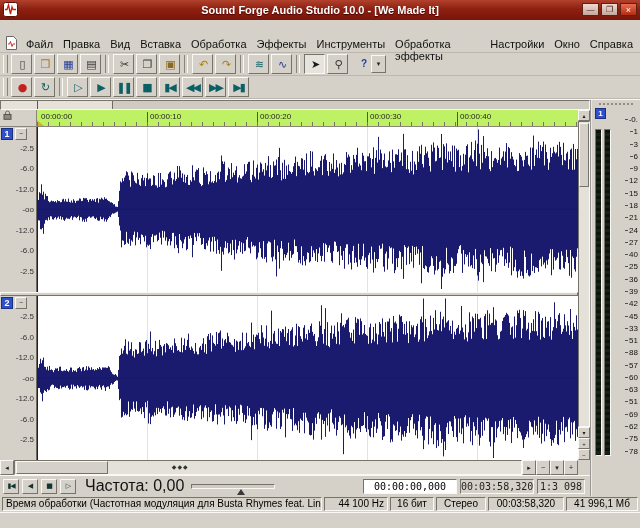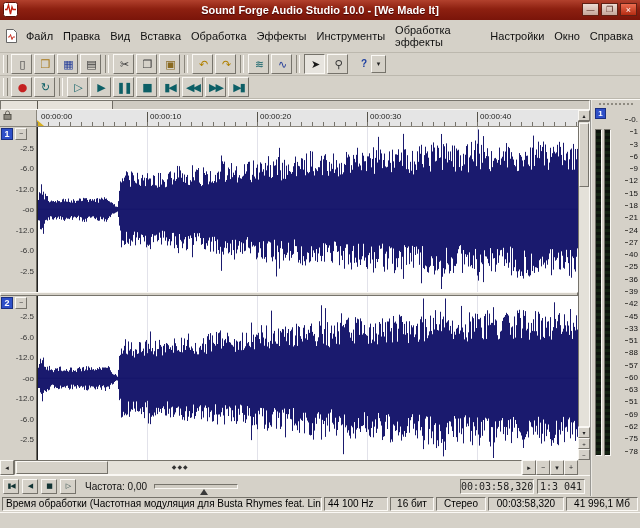--- a/index.html
+++ b/index.html
@@ -9,21 +9,21 @@
 
   
   .titlebar{height:20px;position:relative;background:linear-gradient(#b2412d,#8d2010 45%,#7a150a);display:flex;align-items:center;flex:0 0 20px;}
   .app-icon{position:absolute;left:3px;top:2px;width:15px;height:15px;}
   .title{width:100%;text-align:center;color:#fff;font-size:11px;font-weight:bold;line-height:20px;text-shadow:0 1px 1px #400;}
   .winbtns{position:absolute;right:3px;top:3px;display:flex;}
   .wbtn{width:17px;height:13px;margin-left:2px;font-size:8px;display:flex;align-items:center;justify-content:center;background:linear-gradient(#ecdcd4,#c6a69a);border:1px solid #5f2014;color:#401008;cursor:default;}
   .wbtn.close{background:linear-gradient(#ec6c50,#b42c12);color:#fff;font-size:9px;}
 
   
-  .menubar{height:19px;flex:0 0 19px;display:flex;align-items:center;padding:16px 2px;border-bottom:1px solid #bcb8ae;}
+  .menubar{height:19px;flex:0 0 19px;display:flex;align-items:flex-start;padding:16px 2px;border-bottom:1px solid #bcb8ae;}
   .doc-icon{width:14px;height:14px;margin:0 3px;}
   .menu-item{font-size:11px;color:#111;padding:2px 5px;}
 
   
   .toolbar{height:23px;flex:0 0 23px;display:flex;align-items:center;padding:0 1px;border-bottom:1px solid #bcb8ae;}
   .grip{width:5px;height:18px;margin:0 2px;border-left:1px solid #faf8f4;border-right:1px solid #8a867c;}
   .tbtn{width:21px;height:20px;display:flex;align-items:center;justify-content:center;font-family:"DejaVu Sans",sans-serif;font-size:11px;letter-spacing:-2px;overflow:hidden;border:1px solid;border-color:#faf8f4 #76736b #76736b #faf8f4;background:#d5d1c8;margin:0 1px;}
   .tbtn.pressed{border-color:#76736b #faf8f4 #faf8f4 #76736b;background:#e7e4de;}
   .tsep{width:4px;height:18px;margin:0 3px;border-left:1px solid #8a867c;border-right:1px solid #faf8f4;background:none;}
   .help-combo{height:19px;margin-left:8px;display:flex;align-items:center;}
@@ -34,21 +34,21 @@
   
   .workspace{flex:1 1 auto;display:flex;border-top:1px solid #faf8f4;min-height:0;}
   .main-col{width:590px;display:flex;flex-direction:column;position:relative;min-width:0;}
   .overview{height:10px;flex:0 0 10px;margin:0;background:#cfcbc2;border:1px solid;border-color:#76736b #faf8f4 #faf8f4 #76736b;position:relative;}
   .view-region{position:absolute;left:0;top:0;bottom:0;width:19%;background:#e6e2da;border-right:1px solid #6e6a62;}
   .ov-cursor{position:absolute;left:36px;top:0;bottom:0;width:1px;background:#5a564e;}
 
   .ruler-row{height:17px;flex:0 0 17px;display:flex;margin-right:12px;}
   .gutter-head{width:36px;position:relative;border-bottom:1px solid #8a867c;}
   .lock{position:absolute;left:3px;bottom:2px;}
-  .ruler{flex:1;position:relative;background:#e5e5e5;border-bottom:1px solid #8a867c;border-left:1px solid #8a867c;overflow:hidden;}
+  .ruler{flex:1;position:relative;background:#bef264;border-bottom:1px solid #8a867c;border-left:1px solid #8a867c;overflow:hidden;}
   .ruler::after{content:"";position:absolute;left:0;right:0;bottom:0;height:4px;background:repeating-linear-gradient(90deg,#76736b 0 1px,transparent 1px 11px);}
   .rlabel{position:absolute;top:2px;height:14px;font-size:8px;color:#222;padding-left:2px;border-left:1px solid #55524a;white-space:nowrap;}
   .rlabel[data-tick="0"]{border-left:none;}
   .playhead-flag{position:absolute;left:0;bottom:0;width:0;height:0;border-bottom:6px solid #d8b020;border-right:7px solid transparent;}
 
   .channel{flex:1 1 0;display:flex;margin-right:12px;position:relative;min-height:0;}
   .gutter{width:36px;position:relative;background:#d5d1c8;}
   .ch-num{position:absolute;top:1px;left:1px;width:12px;height:12px;background:#2f50c8;border:1px solid #1b2f80;color:#fff;font-size:9px;font-weight:bold;display:flex;align-items:center;justify-content:center;}
   .ch-min{position:absolute;top:1px;left:15px;width:12px;height:12px;font-size:7px;line-height:10px;text-align:center;color:#333;border:1px solid;border-color:#faf8f4 #76736b #76736b #faf8f4;background:#d5d1c8;}
   .dblabel{position:absolute;right:2px;transform:translateY(-50%);font-size:8px;color:#333;white-space:nowrap;}
@@ -59,21 +59,21 @@
 
   .hscroll-row{height:15px;flex:0 0 15px;display:flex;}
   .sbtn{width:14px;display:flex;align-items:center;justify-content:center;font-size:7px;color:#222;border:1px solid;border-color:#faf8f4 #76736b #76736b #faf8f4;background:#d5d1c8;}
   .htrack{flex:1;position:relative;background:#e4e1d9;border:1px solid;border-color:#76736b #faf8f4 #faf8f4 #76736b;}
   .hthumb{position:absolute;left:1px;top:0;bottom:0;width:92px;border:1px solid;border-color:#faf8f4 #76736b #76736b #faf8f4;background:#d5d1c8;}
   .diamonds{position:absolute;left:31%;top:2px;font-size:6px;letter-spacing:1px;color:#333;font-family:"DejaVu Sans",sans-serif;}
   .hcorner{width:12px;background:#d5d1c8;}
 
   .bottom-row{height:21px;flex:0 0 21px;display:flex;align-items:center;gap:3px;padding:0 3px;border-top:1px solid #faf8f4;}
   .mbtn{width:16px;height:15px;display:flex;align-items:center;justify-content:center;font-family:"DejaVu Sans",sans-serif;font-size:7px;letter-spacing:-1px;color:#133;border:1px solid;border-color:#faf8f4 #76736b #76736b #faf8f4;background:#d5d1c8;}
-  .freq-label{font-size:10px;color:#111;margin-left:6px;white-space:nowrap;}
+  .freq-label{font-size:16px;color:#111;margin-left:6px;white-space:nowrap;}
   .slider{width:84px;height:5px;position:relative;background:#cfcbc2;border:1px solid;border-color:#76736b #faf8f4 #faf8f4 #76736b;margin-left:4px;}
   .sthumb{position:absolute;left:55%;top:4px;width:0;height:0;border-left:4px solid transparent;border-right:4px solid transparent;border-bottom:6px solid #3a3a3a;}
   .spacer{flex:1;}
   .timebox{height:15px;font-family:"DejaVu Sans Mono",monospace;font-size:10px;line-height:13px;text-align:center;border:1px solid;border-color:#76736b #faf8f4 #faf8f4 #76736b;white-space:nowrap;overflow:hidden;}
   .t-pos{width:94px;background:#fff;color:#000;}
   .t-len{width:74px;background:#d5d1c8;color:#222;}
   .t-zoom{width:48px;background:#d5d1c8;color:#222;margin-right:2px;}
 
   .vscroll{position:absolute;top:10px;right:0;bottom:36px;width:12px;display:flex;flex-direction:column;background:#d5d1c8;}
   .vbtn{height:11px;flex:0 0 11px;display:flex;align-items:center;justify-content:center;font-size:6px;color:#222;border:1px solid;border-color:#faf8f4 #76736b #76736b #faf8f4;background:#d5d1c8;}
@@ -88,21 +88,21 @@
   .bars{display:flex;gap:2px;margin-top:13px;}
   .bar{width:7px;height:100%;background:repeating-linear-gradient(180deg,#0d130d 0 3px,#152413 3px 6px);border:1px solid;border-color:#76736b #faf8f4 #faf8f4 #76736b;}
   .scale{flex:1;display:flex;flex-direction:column;justify-content:space-between;align-items:flex-end;padding-right:1px;}
   .mnum{font-size:8px;line-height:8px;color:#111;white-space:nowrap;}
   .mnum::before{content:"";display:inline-block;width:3px;height:1px;background:#55524a;margin-right:1px;vertical-align:2px;}
 
   
   .statusbar{height:16px;flex:0 0 16px;display:flex;gap:2px;align-items:stretch;padding:1px 2px;background:#d5d1c8;}
   .spanel{font-size:10px;line-height:12px;padding:0 3px;color:#000;border:1px solid;border-color:#76736b #faf8f4 #faf8f4 #76736b;white-space:nowrap;overflow:hidden;}
   .smsg{flex:1;min-width:0;}
-  .w64{width:64px;text-align:left;}
+  .w64{width:64px;text-align:right;}
   .w44{width:44px;text-align:center;}
   .w50{width:50px;text-align:center;}
   .w76{width:76px;text-align:center;}
   .w72{width:72px;text-align:center;}
   .bottom-strip{height:16px;flex:0 0 16px;background:#d5d1c8;border-top:1px solid #faf8f4;}
 </style>
 </head>
 <body>
 
 <div class="window">
@@ -248,21 +248,21 @@
         <div class="ruler">
 
             <span class="rlabel" data-tick="0" style="left: 2px;">00:00:00</span>
 
             <span class="rlabel" data-tick="1" style="left: 110px;">00:00:10</span>
 
             <span class="rlabel" data-tick="1" style="left: 220px;">00:00:20</span>
 
             <span class="rlabel" data-tick="1" style="left: 330px;">00:00:30</span>
 
-            <span class="rlabel" data-tick="1" style="left: 440px;">00:00:40</span>
+            <span class="rlabel" data-tick="1" style="left: 420px;">00:00:40</span>
 
           <div class="playhead-flag"></div>
         </div>
       </div>
 
       <div class="channel">
         <div class="gutter">
           <span class="ch-num">1</span>
           <span class="ch-min">−</span>
 
@@ -342,22 +342,23 @@
 
           <span class="mbtn">■</span>
 
           <span class="mbtn">▷</span>
 
         <span class="freq-label">Частота: 0,00</span>
         <span class="slider">
           <span class="sthumb"></span>
         </span>
         <span class="spacer"></span>
+        <span class="timebox t-pos">00:00:00,000</span>
         <span class="timebox t-len">00:03:58,320</span>
-        <span class="timebox t-zoom">1:3 041</span>
+        <span class="timebox t-zoom">1:3 098</span>
       </div>
 
       <div class="vscroll">
         <span class="vbtn">▴</span>
         <span class="vtrack">
           <span class="vthumb"></span>
         </span>
         <span class="vbtn">▾</span>
         <span class="vbtn">+</span>
         <span class="vbtn">−</span>

